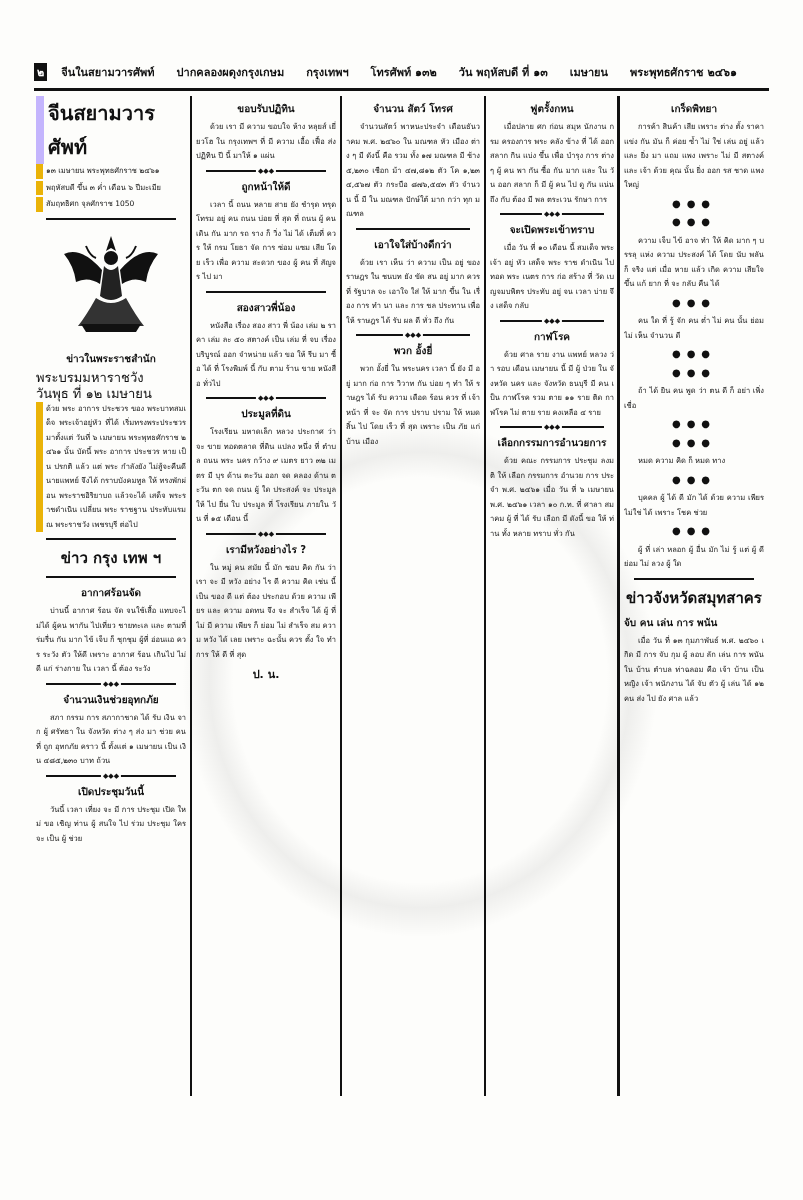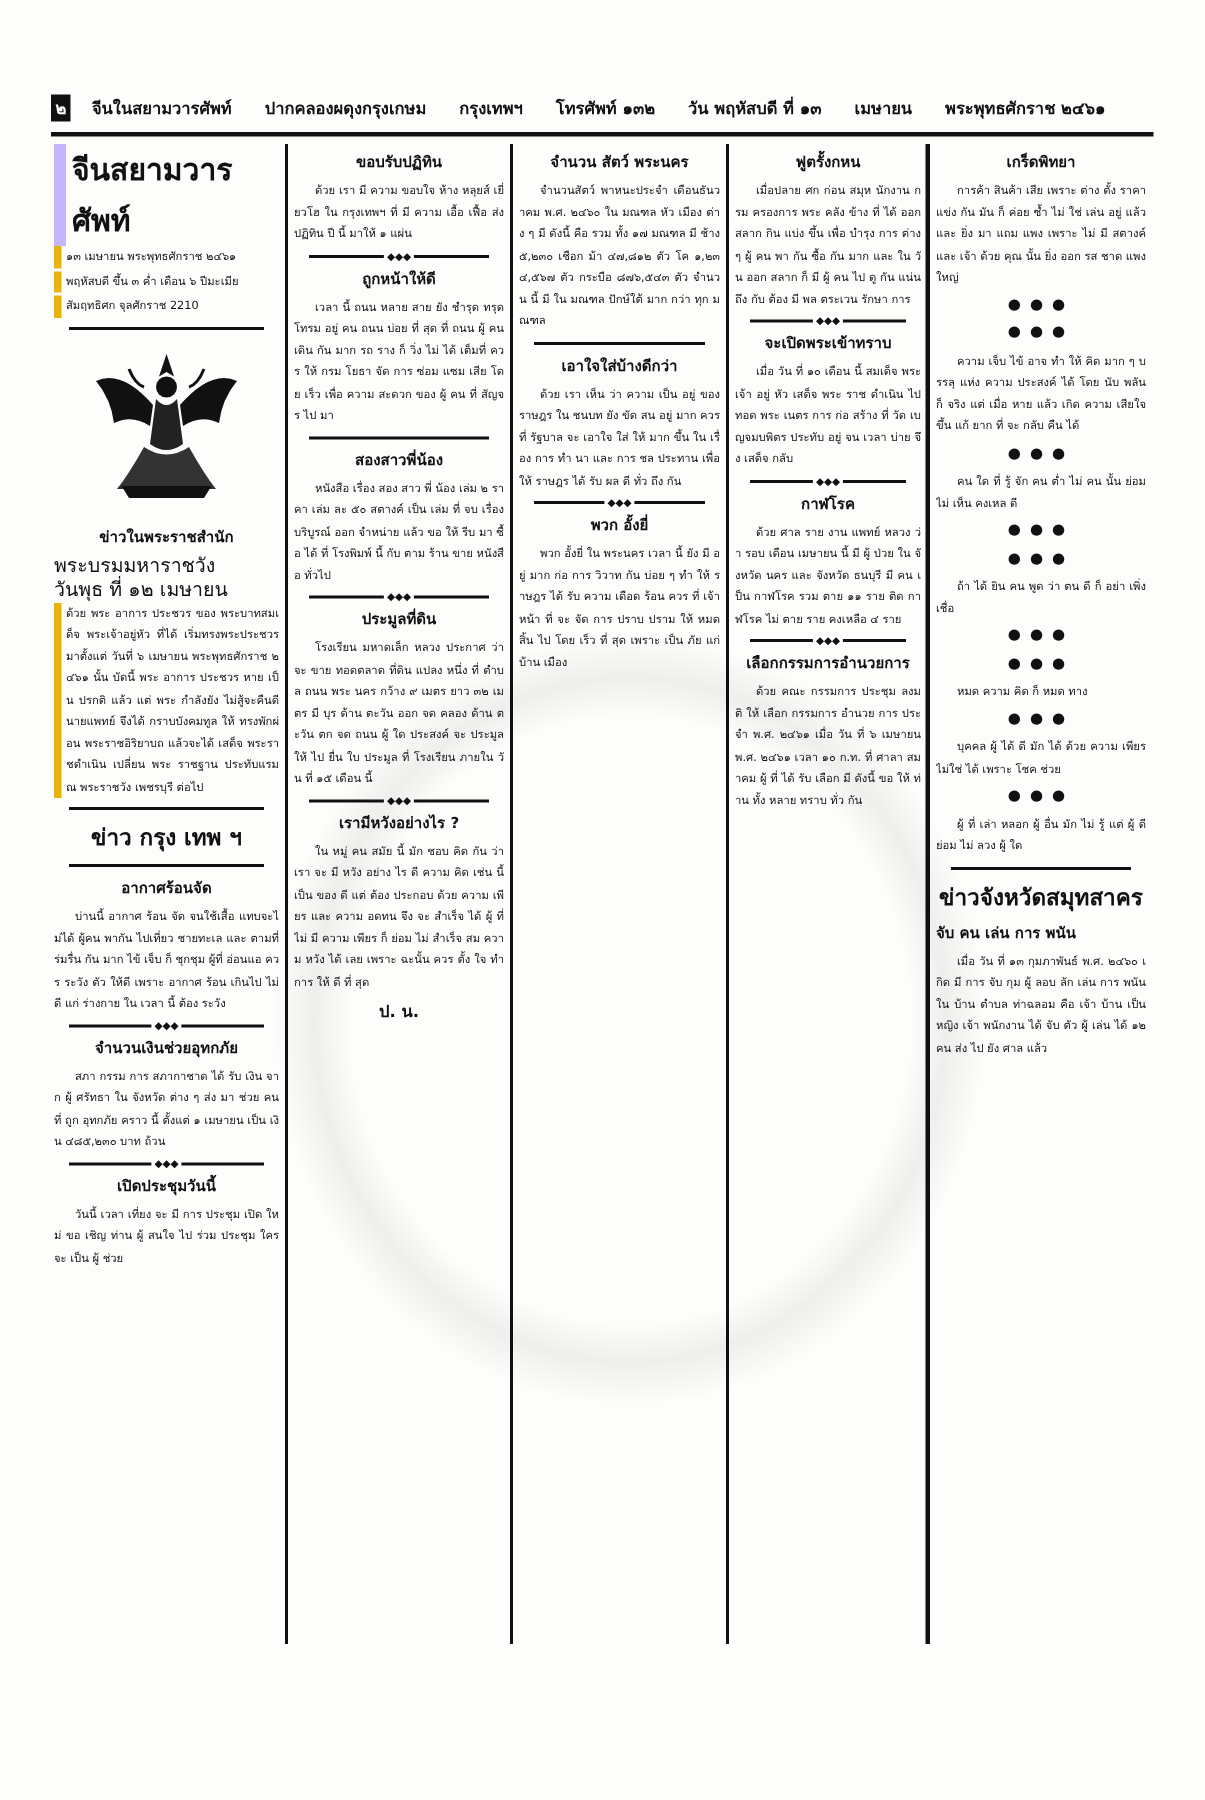--- a/index.html
+++ b/index.html
@@ -9,21 +9,21 @@
   .masthead span{margin-right:22px;}
   .pgnum{display:inline-block;background:#111;color:#fff;padding:0 3px;margin-right:14px !important;}
   .rule{position:absolute;left:34px;top:88px;width:735px;height:3px;background:#111;}
   .col{position:absolute;top:96px;font-size:7.5px;line-height:14.5px;overflow:hidden;}
   .vline{position:absolute;top:96px;width:2px;background:#111;}
   .vline.thick{width:3px;}
   .title{font-weight:bold;text-align:center;font-size:10px;line-height:18px;margin:4px 0 2px;}
   .bigtitle{font-weight:bold;text-align:center;font-size:15px;line-height:24px;margin:4px 0;}
   .logo{font-family:"DejaVu Serif",serif;font-weight:bold;font-size:20px;line-height:34px;border-left:8px solid #c4b5fd;padding-left:4px;}
   .p{text-align:justify;text-indent:14px;margin:0 0 2px;word-break:break-all;}
-  .p.box{border-left:5px solid #eab308;padding-left:3px;text-indent:0;}
+  .p.box{border-left:7px solid #eab308;padding-left:3px;text-indent:0;}
   .hr{height:2px;background:#111;margin:6px 10px;position:relative;}
   .hr.orn::after{content:"◆◆◆";position:absolute;left:50%;top:-6px;transform:translateX(-50%);font-size:7px;background:#fdfdfb;padding:0 2px;}
   .dots{text-align:center;font-size:10px;letter-spacing:6px;margin:4px 0;}
   .garuda{width:110px;height:120px;margin:6px auto 4px;display:block;}
   .small{text-align:left;font-size:13px;line-height:16px;}
   .sig{text-align:center;font-weight:bold;font-size:11px;margin-top:6px;}
   .stain{position:absolute;left:180px;top:420px;width:480px;height:520px;border-radius:50%;
     background:radial-gradient(ellipse at center, rgba(0,0,0,0) 55%, rgba(0,0,0,0.06) 62%, rgba(0,0,0,0) 70%);pointer-events:none;}
 </style>
 </head>
@@ -40,21 +40,21 @@
     <span>วัน พฤหัสบดี ที่ ๑๓</span>
     <span>เมษายน</span>
     <span>พระพุทธศักราช ๒๔๖๑</span>
   </div>
   <div class="rule"></div>
 
   <div class="col" style="left:36px;width:150px;height:1000px;">
     <div class="logo">จีนสยามวารศัพท์</div>
     <div class="p box">๑๓ เมษายน พระพุทธศักราช ๒๔๖๑</div>
     <div class="p box">พฤหัสบดี ขึ้น ๓ ค่ำ เดือน ๖ ปีมะเมีย</div>
-    <div class="p box">สัมฤทธิศก จุลศักราช 2210</div>
+    <div class="p box">สัมฤทธิศก จุลศักราช 1050</div>
     <div class="hr"></div>
     <svg class="garuda" viewBox="0 0 110 120">
       <path d="M55 10 L60 25 L55 22 L50 25 Z" fill="#111"></path>
       <circle cx="55" cy="32" r="7" fill="#111"></circle>
       <path d="M48 40 Q55 48 62 40 L66 70 Q55 78 44 70 Z" fill="#222"></path>
       <path d="M46 44 Q25 20 8 28 Q18 40 20 56 Q32 50 44 58 Z" fill="#111"></path>
       <path d="M64 44 Q85 20 102 28 Q92 40 90 56 Q78 50 66 58 Z" fill="#111"></path>
       <path d="M30 20 Q34 30 40 32" stroke="#111" stroke-width="2" fill="none"></path>
       <path d="M80 20 Q76 30 70 32" stroke="#111" stroke-width="2" fill="none"></path>
       <path d="M40 72 Q30 90 22 100 L88 100 Q80 90 70 72 Q55 82 40 72 Z" fill="#333"></path>
@@ -91,21 +91,21 @@
     <div class="title">ประมูลที่ดิน</div>
     <div class="p">โรงเรียน มหาดเล็ก หลวง ประกาศ ว่า จะ ขาย ทอดตลาด ที่ดิน แปลง หนึ่ง ที่ ตำบล ถนน พระ นคร กว้าง ๙ เมตร ยาว ๓๒ เมตร มี บุร ด้าน ตะวัน ออก จด คลอง ด้าน ตะวัน ตก จด ถนน ผู้ ใด ประสงค์ จะ ประมูล ให้ ไป ยื่น ใบ ประมูล ที่ โรงเรียน ภายใน วัน ที่ ๑๕ เดือน นี้</div>
     <div class="hr orn"></div>
     <div class="title">เรามีหวังอย่างไร ?</div>
     <div class="p">ใน หมู่ คน สมัย นี้ มัก ชอบ คิด กัน ว่า เรา จะ มี หวัง อย่าง ไร ดี ความ คิด เช่น นี้ เป็น ของ ดี แต่ ต้อง ประกอบ ด้วย ความ เพียร และ ความ อดทน จึง จะ สำเร็จ ได้ ผู้ ที่ ไม่ มี ความ เพียร ก็ ย่อม ไม่ สำเร็จ สม ความ หวัง ได้ เลย เพราะ ฉะนั้น ควร ตั้ง ใจ ทำ การ ให้ ดี ที่ สุด</div>
     <div class="sig">ป. น.</div>
   </div>
   <div class="vline" style="left:340px;height:1000px;"></div>
 
   <div class="col" style="left:346px;width:134px;height:1000px;">
-    <div class="title">จำนวน สัตว์ พระนคร</div>
+    <div class="title">จำนวน สัตว์ โทรศ</div>
     <div class="p">จำนวนสัตว์ พาหนะประจำ เดือนธันวาคม พ.ศ. ๒๔๖๐ ใน มณฑล หัว เมือง ต่าง ๆ มี ดังนี้ คือ รวม ทั้ง ๑๗ มณฑล มี ช้าง ๕,๒๓๐ เชือก ม้า ๔๗,๘๑๒ ตัว โค ๑,๒๓๔,๕๖๗ ตัว กระบือ ๘๗๖,๕๔๓ ตัว จำนวน นี้ มี ใน มณฑล ปักษ์ใต้ มาก กว่า ทุก มณฑล</div>
     <div class="hr"></div>
     <div class="title">เอาใจใส่บ้างดีกว่า</div>
     <div class="p">ด้วย เรา เห็น ว่า ความ เป็น อยู่ ของ ราษฎร ใน ชนบท ยัง ขัด สน อยู่ มาก ควร ที่ รัฐบาล จะ เอาใจ ใส่ ให้ มาก ขึ้น ใน เรื่อง การ ทำ นา และ การ ชล ประทาน เพื่อ ให้ ราษฎร ได้ รับ ผล ดี ทั่ว ถึง กัน</div>
     <div class="hr orn"></div>
     <div class="title">พวก อั้งยี่</div>
     <div class="p">พวก อั้งยี่ ใน พระนคร เวลา นี้ ยัง มี อยู่ มาก ก่อ การ วิวาท กัน บ่อย ๆ ทำ ให้ ราษฎร ได้ รับ ความ เดือด ร้อน ควร ที่ เจ้า หน้า ที่ จะ จัด การ ปราบ ปราม ให้ หมด สิ้น ไป โดย เร็ว ที่ สุด เพราะ เป็น ภัย แก่ บ้าน เมือง</div>
   </div>
   <div class="vline" style="left:484px;height:1000px;"></div>
 
@@ -124,21 +124,21 @@
   </div>
   <div class="vline thick" style="left:617px;height:1000px;"></div>
 
   <div class="col" style="left:624px;width:140px;height:1000px;">
     <div class="title">เกร็ดพิทยา</div>
     <div class="p">การค้า สินค้า เสีย เพราะ ต่าง ตั้ง ราคา แข่ง กัน มัน ก็ ค่อย ซ้ำ ไม่ ใช่ เล่น อยู่ แล้ว และ ยิ่ง มา แถม แพง เพราะ ไม่ มี สตางค์ และ เจ้า ด้วย คุณ นั้น ยิ่ง ออก รส ชาด แพง ใหญ่</div>
     <div class="dots">●●●</div>
     <div class="dots">●●●</div>
     <div class="p">ความ เจ็บ ไข้ อาจ ทำ ให้ คิด มาก ๆ บรรลุ แห่ง ความ ประสงค์ ได้ โดย นับ พลัน ก็ จริง แต่ เมื่อ หาย แล้ว เกิด ความ เสียใจ ขึ้น แก้ ยาก ที่ จะ กลับ คืน ได้</div>
     <div class="dots">●●●</div>
-    <div class="p">คน ใด ที่ รู้ จัก คน ต่ำ ไม่ คน นั้น ย่อม ไม่ เห็น คงเหล ดี</div>
+    <div class="p">คน ใด ที่ รู้ จัก คน ต่ำ ไม่ คน นั้น ย่อม ไม่ เห็น จำนวน ดี</div>
     <div class="dots">●●●</div>
     <div class="dots">●●●</div>
     <div class="p">ถ้า ได้ ยิน คน พูด ว่า ตน ดี ก็ อย่า เพิ่ง เชื่อ</div>
     <div class="dots">●●●</div>
     <div class="dots">●●●</div>
     <div class="p">หมด ความ คิด ก็ หมด ทาง</div>
     <div class="dots">●●●</div>
     <div class="p">บุคคล ผู้ ได้ ดี มัก ได้ ด้วย ความ เพียร ไม่ใช่ ได้ เพราะ โชค ช่วย</div>
     <div class="dots">●●●</div>
     <div class="p">ผู้ ที่ เล่า หลอก ผู้ อื่น มัก ไม่ รู้ แต่ ผู้ ดี ย่อม ไม่ ลวง ผู้ ใด</div>

